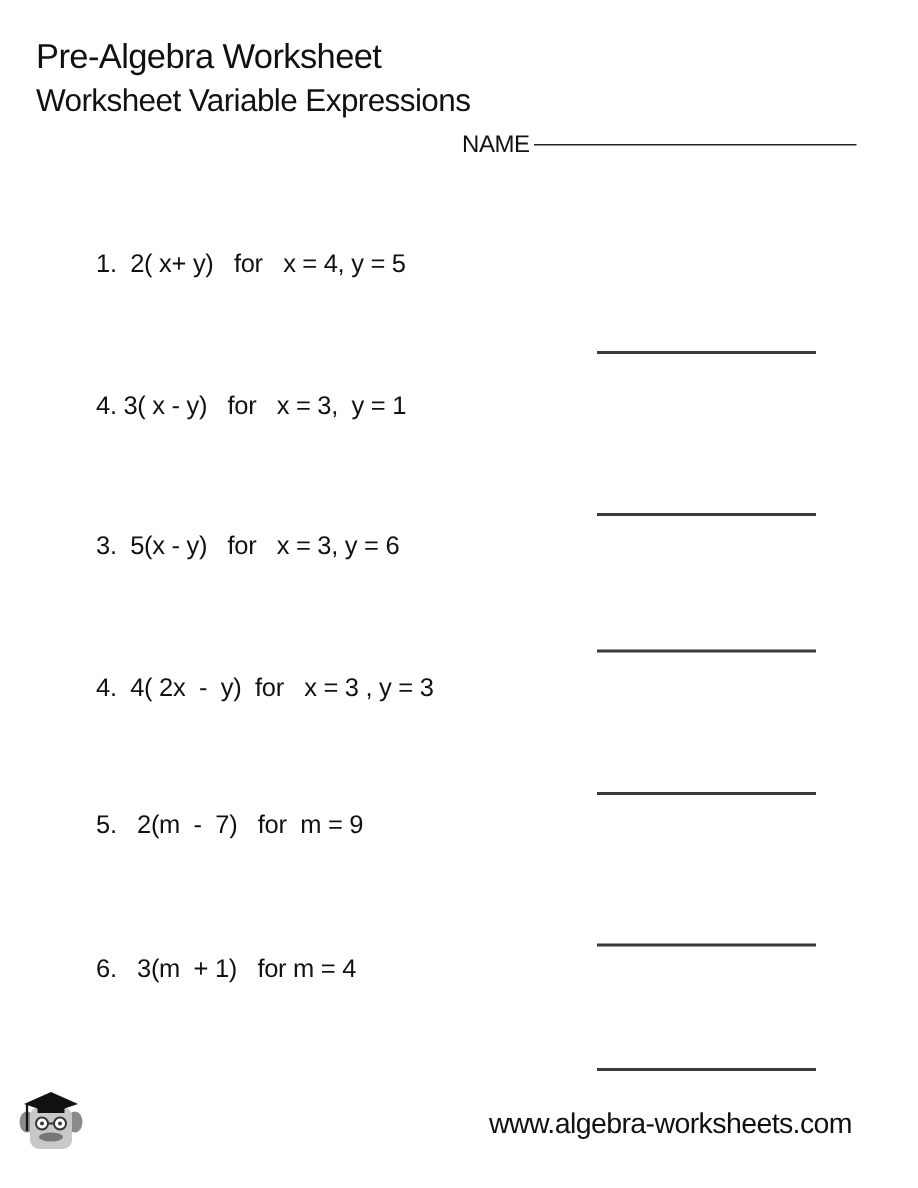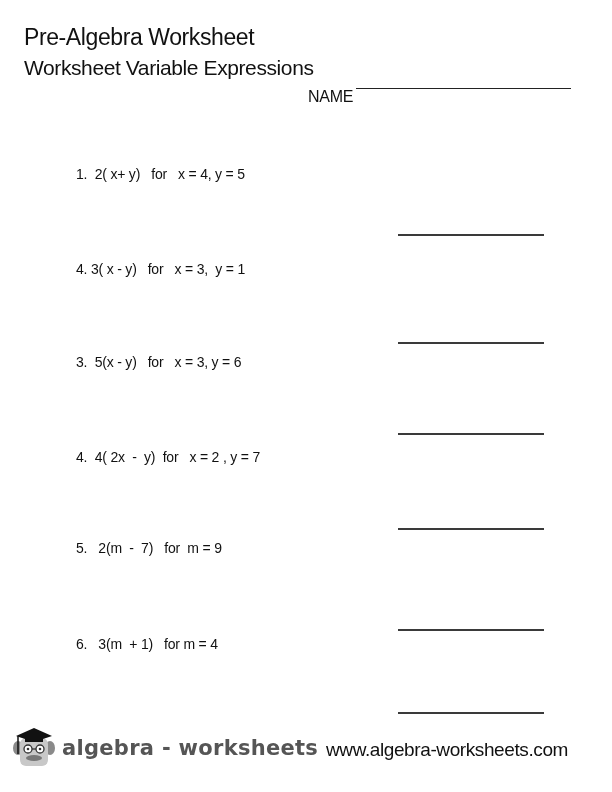--- a/index.html
+++ b/index.html
@@ -2,24 +2,24 @@
 <html><head>
   <meta charset="utf-8">
   <style>
     html, body { margin: 0; padding: 0; background: #ffffff; }
     body {
       width: 612px; height: 792px; position: relative; overflow: hidden;
       font-family: "Liberation Sans", "DejaVu Sans", sans-serif; color: #111;
     }
     .title { position: absolute; left: 24px; top: 24px; font-size: 23px; letter-spacing: -0.4px; }
     .subtitle { position: absolute; left: 24px; top: 56px; font-size: 21px; letter-spacing: -0.4px; }
-    .name-wrap { position: absolute; left: 308px; top: 88px; display: flex; align-items: flex-start; }
+    .name-wrap { position: absolute; left: 308px; top: 88px; display: flex; align-items: center; }
     .name-label { font-size: 16px; letter-spacing: -0.3px; line-height: 18px; }
     .name-line { width: 215px; height: 1px; background: #222; margin-left: 3px; margin-bottom: 1px; }
-    .problem { position: absolute; left: 76px; font-size: 14px; white-space: pre; letter-spacing: -0.2px; }
+    .problem { position: absolute; left: 64px; font-size: 17px; white-space: pre; letter-spacing: -0.2px; }
     .answer-line { position: absolute; left: 398px; width: 146px; height: 2px; background: #3a3a3a; }
     .logo { position: absolute; left: 12px; top: 724px; display: flex; align-items: center; }
     .logo-text { font-family: "DejaVu Sans", sans-serif; font-weight: bold; font-size: 21px; color: #555; margin-left: 6px; letter-spacing: 0.3px; }
     .site-url { position: absolute; left: 326px; top: 739px; font-size: 19px; letter-spacing: -0.4px; color: #111; }
   </style>
 </head>
 <body>
 
 <div class="title">Pre-Algebra Worksheet</div>
 <div class="subtitle">Worksheet Variable Expressions</div>
@@ -32,21 +32,21 @@
 <div>
   <div class="problem" style="top:166px">1.  2( x+ y)   for   x = 4, y = 5</div>
   <div class="answer-line" style="top:234px"></div>
 
   <div class="problem" style="top:261px">4. 3( x - y)   for   x = 3,  y = 1</div>
   <div class="answer-line" style="top:342px"></div>
 
   <div class="problem" style="top:354px">3.  5(x - y)   for   x = 3, y = 6</div>
   <div class="answer-line" style="top:433px"></div>
 
-  <div class="problem" style="top:449px">4.  4( 2x  -  y)  for   x = 2 , y = 7</div>
+  <div class="problem" style="top:449px">4.  4( 2x  -  y)  for   x = 3 , y = 3</div>
   <div class="answer-line" style="top:528px"></div>
 
   <div class="problem" style="top:540px">5.   2(m  -  7)   for  m = 9</div>
   <div class="answer-line" style="top:629px"></div>
 
   <div class="problem" style="top:636px">6.   3(m  + 1)   for m = 4</div>
   <div class="answer-line" style="top:712px"></div>
 </div>
 
 <div class="logo">
@@ -64,16 +64,15 @@
 
       <circle cx="16" cy="25" r="4" fill="#fff" stroke="#333" stroke-width="1.3"></circle>
       <circle cx="28" cy="25" r="4" fill="#fff" stroke="#333" stroke-width="1.3"></circle>
       <line x1="20" y1="25" x2="24" y2="25" stroke="#333" stroke-width="1.3"></line>
       <circle cx="16" cy="25" r="1.3" fill="#333"></circle>
       <circle cx="28" cy="25" r="1.3" fill="#333"></circle>
 
       <ellipse cx="22" cy="34" rx="8" ry="3" fill="#777"></ellipse>
     </svg>
   </span>
-  <span class="logo-text">algebra - worksheets</span>
 </div>
 
 <div class="site-url">www.algebra-worksheets.com</div>
 
 </body></html>

